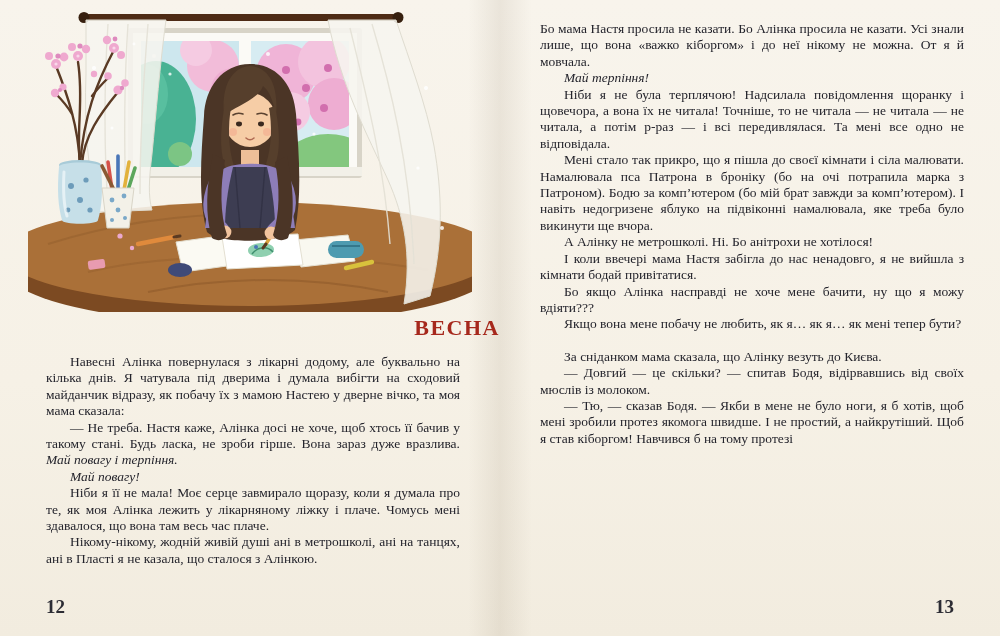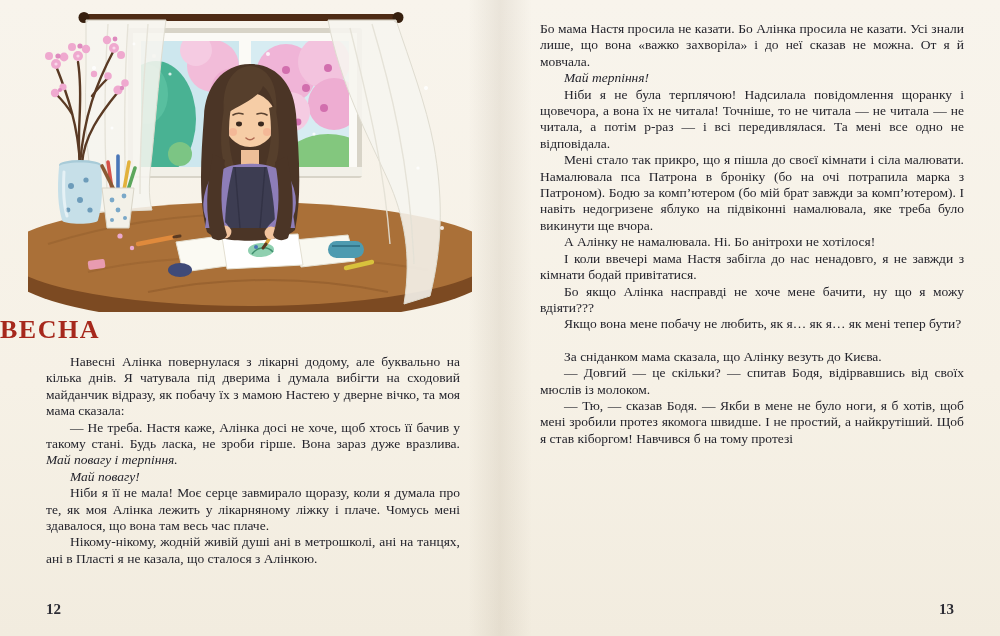--- a/index.html
+++ b/index.html
@@ -18,35 +18,35 @@
     background:linear-gradient(to right,rgba(110,90,60,0) 0%,rgba(110,90,60,0.10) 50%,rgba(110,90,60,0) 100%);
     pointer-events:none;
   }
   .page{position:absolute;top:0;height:100%;}
   .page-left{left:0;width:500px;}
   .page-right{left:500px;width:500px;}
   .illustration{position:absolute;left:28px;top:4px;width:444px;height:308px;}
   .illustration svg{width:100%;height:100%;display:block;}
   .chapter-title{
     position:absolute;left:0;top:315px;width:100%;margin:0;
-    text-align:left;font-size:26px;font-weight:700;letter-spacing:1.5px;
+    text-align:right;font-size:22px;font-weight:700;letter-spacing:1.5px;
     color:#a6281c;
   }
   .text-block{
     position:absolute;left:46px;top:354px;width:414px;
     font-size:13.5px;line-height:16.4px;text-align:justify;
     hyphens:auto;-webkit-hyphens:auto;
   }
   .page-right .text-block{left:40px;top:21px;width:424px;}
   .para{margin:0;text-indent:24px;}
   .para.no-indent{text-indent:0;}
   .para.gap-before{margin-top:16px;}
   .para i{font-style:italic;font-family:Liberation Serif, serif;}
   .page-number{
-    position:absolute;bottom:18px;font-size:15px;font-weight:700;color:#2c2c34;
+    position:absolute;bottom:18px;font-size:19px;font-weight:700;color:#2c2c34;
   }
   .page-number-left{left:46px;}
   .page-number-right{right:46px;font-family:Liberation Serif, serif;}
 </style>
 </head>
 <body>
 
 <div class="spread">
   <div class="fold"></div>
 
@@ -262,26 +262,26 @@
         <p class="para"><span>— Не треба. Настя каже, Алінка досі не хоче, щоб хтось її бачив у такому стані. Будь ласка, не зроби гірше. Вона зараз дуже вразлива. </span><i>Май повагу і терпіння.</i></p>
         <p class="para"><i>Май повагу!</i></p>
         <p class="para"><span>Ніби я її не мала! Моє серце завмирало щоразу, коли я думала про те, як моя Алінка лежить у лікарняному ліжку і плаче. Чомусь мені здавалося, що вона там весь час плаче.</span></p>
         <p class="para"><span>Нікому-нікому, жодній живій душі ані в метрошколі, ані на танцях, ані в Пласті я не казала, що сталося з Алінкою.</span></p>
       </div>
     <div class="page-number page-number-left">12</div>
   </div>
 
   <div class="page page-right">
     <div class="text-block">
-        <p class="para no-indent"><span>Бо мама Настя просила не казати. Бо Алінка просила не казати. Усі знали лише, що вона «важко захворіла» і до неї сказав не можна. От я й мовчала.</span></p>
+        <p class="para no-indent"><span>Бо мама Настя просила не казати. Бо Алінка просила не казати. Усі знали лише, що вона «важко кіборгом» і до неї нікому не можна. От я й мовчала.</span></p>
         <p class="para"><i>Май терпіння!</i></p>
         <p class="para"><span>Ніби я не була терплячою! Надсилала повідомлення щоранку і щовечора, а вона їх не читала! Точніше, то не читала — не читала — не читала, а потім р-раз — і всі передивлялася. Та мені все одно не відповідала.</span></p>
         <p class="para"><span>Мені стало так прикро, що я пішла до своєї кімнати і сіла малювати. Намалювала пса Патрона в броніку (бо на очі потрапила марка з Патроном). Бодю за компʼютером (бо мій брат завжди за компʼютером). І навіть недогризене яблуко на підвіконні намалювала, яке треба було викинути ще вчора.</span></p>
-        <p class="para"><span>А Алінку не намалювала. Ні. Бо анітрохи не хотілося!</span></p>
-        <p class="para"><span>І коли ввечері мама Настя забігла до нас ненадовго, я не завжди з кімнати бодай привітатися.</span></p>
+        <p class="para"><span>А Алінку не метрошколі. Ні. Бо анітрохи не хотілося!</span></p>
+        <p class="para"><span>І коли ввечері мама Настя забігла до нас ненадовго, я не вийшла з кімнати бодай привітатися.</span></p>
         <p class="para"><span>Бо якщо Алінка насправді не хоче мене бачити, ну що я можу вдіяти???</span></p>
         <p class="para"><span>Якщо вона мене побачу не любить, як я… як я… як мені тепер бути?</span></p>
         <p class="para gap-before"><span>За сніданком мама сказала, що Алінку везуть до Києва.</span></p>
         <p class="para"><span>— Довгий — це скільки? — спитав Бодя, відірвавшись від своїх мюслів із молоком.</span></p>
         <p class="para"><span>— Тю, — сказав Бодя. — Якби в мене не було ноги, я б хотів, щоб мені зробили протез якомога швидше. І не простий, а найкрутіший. Щоб я став кіборгом! Навчився б на тому протезі</span></p>
       </div>
     <div class="page-number page-number-right">13</div>
   </div>
 </div>
 

